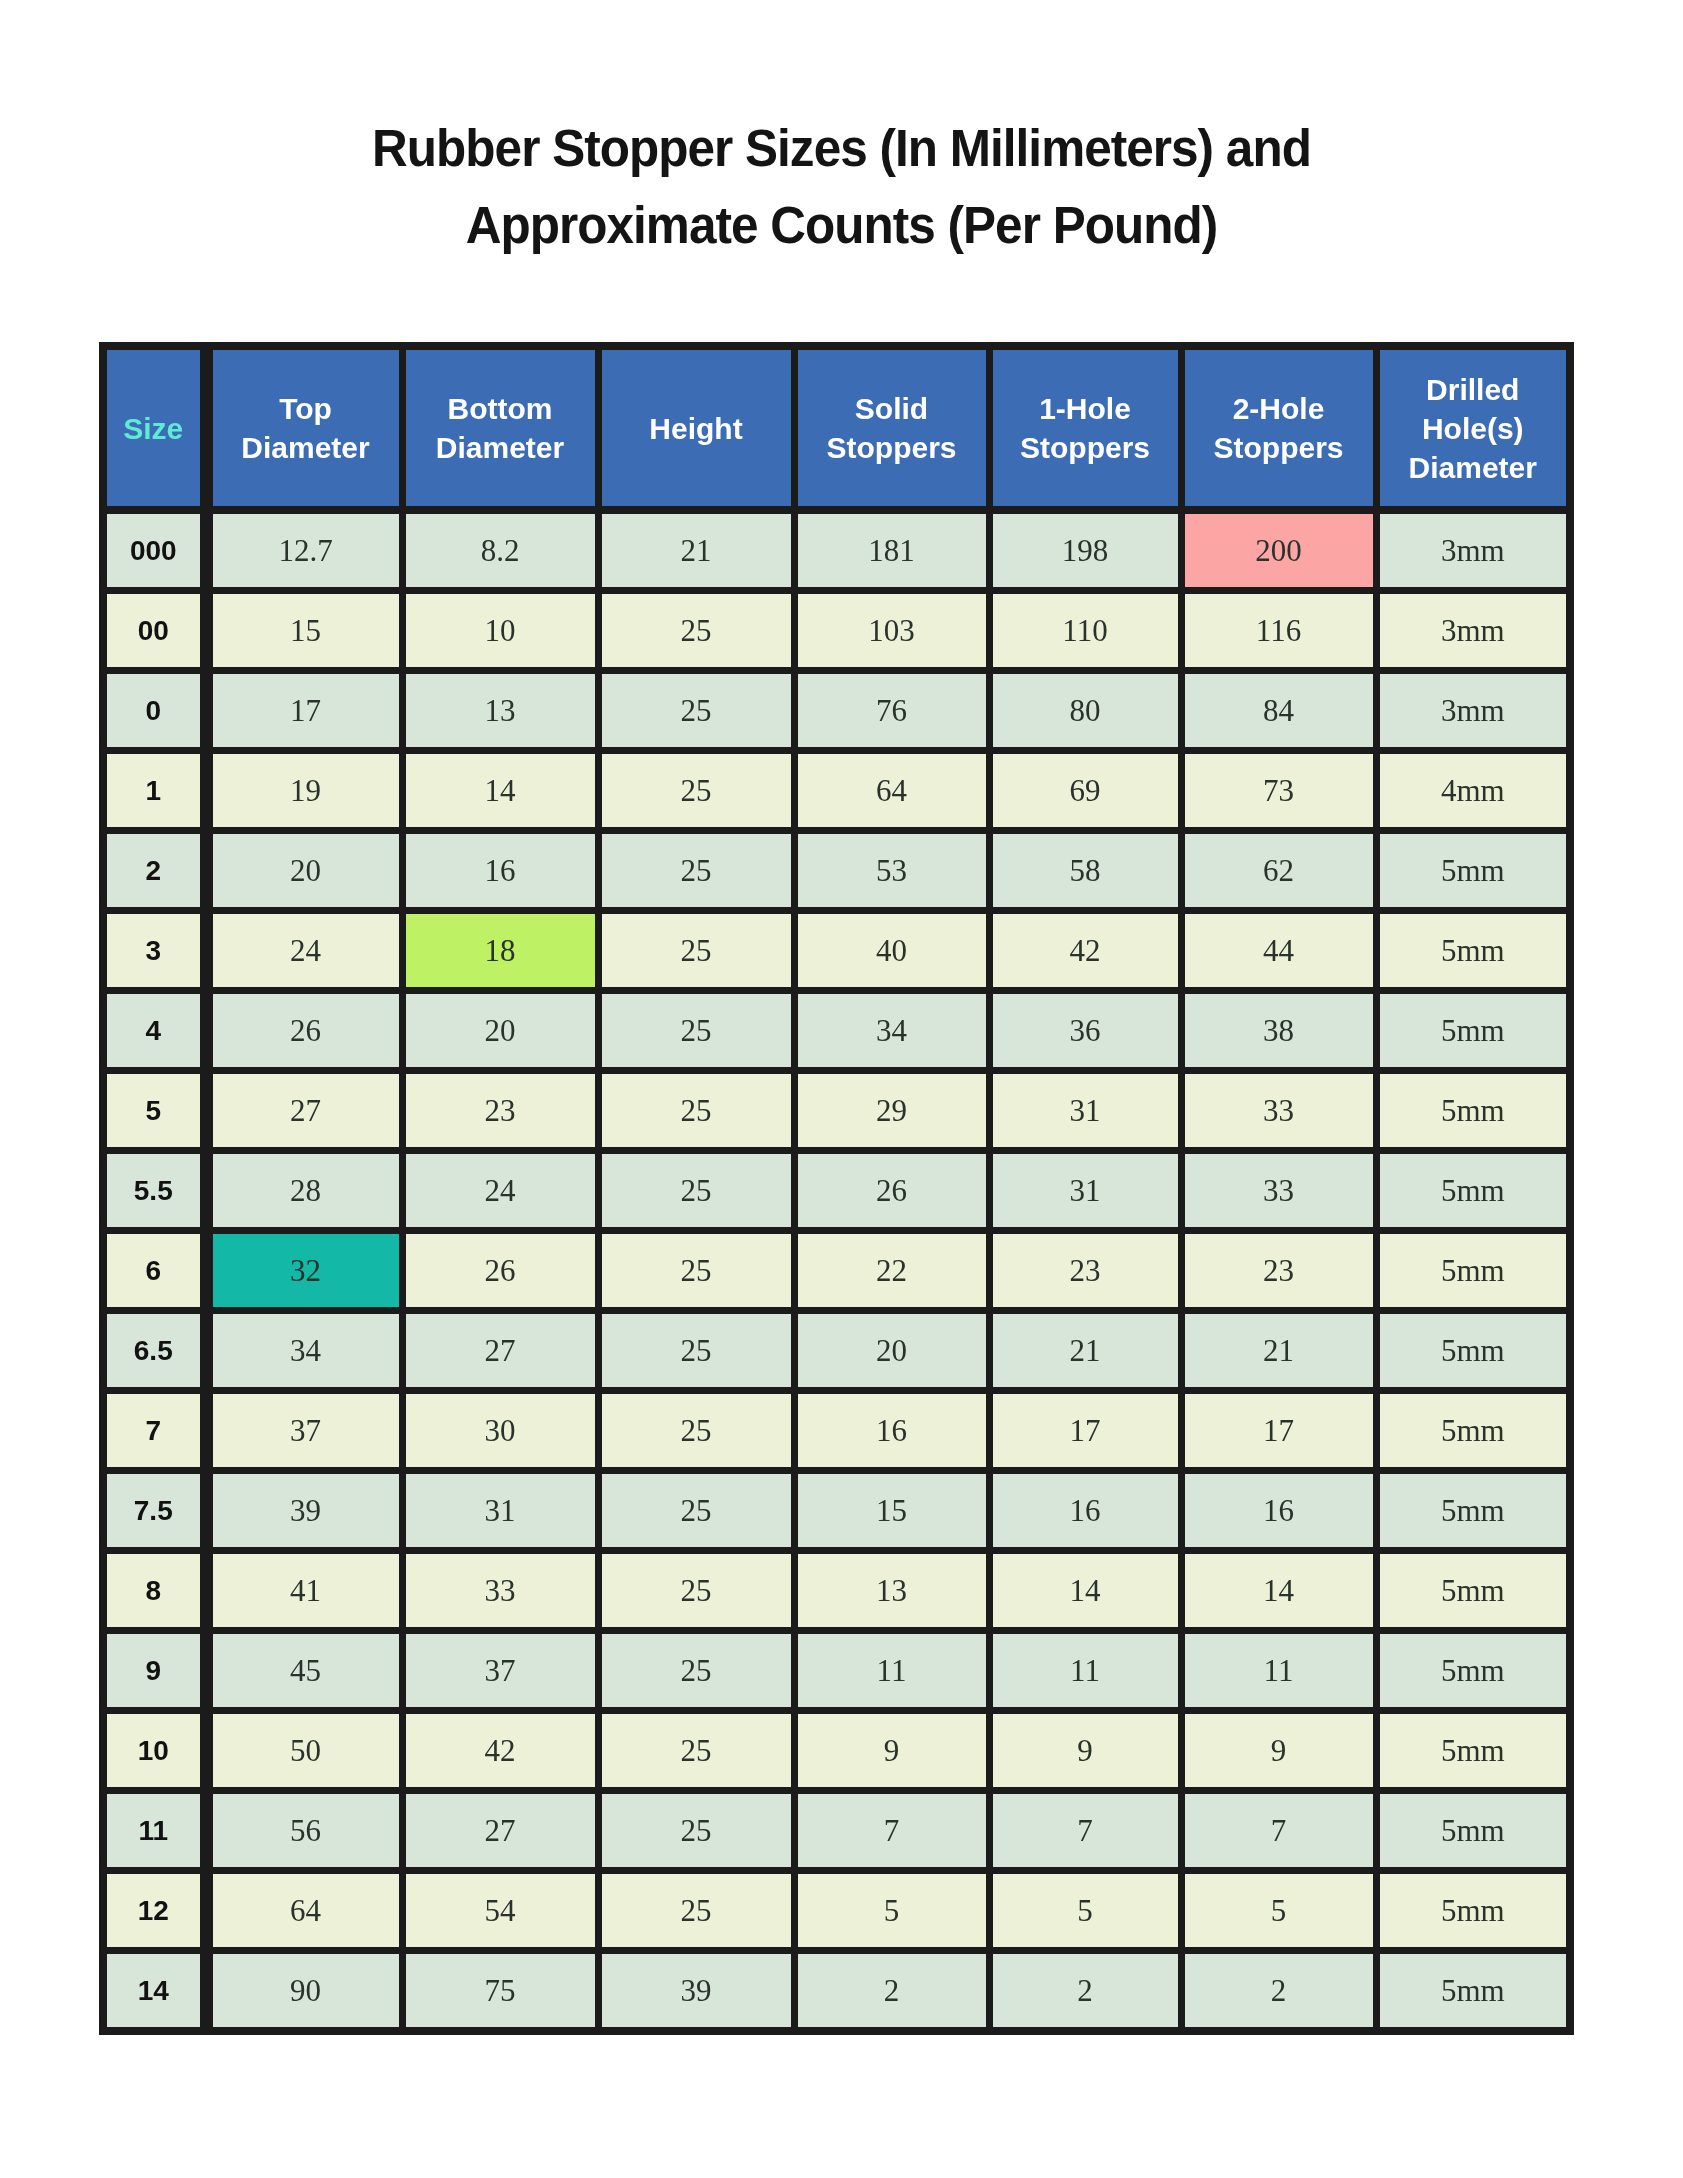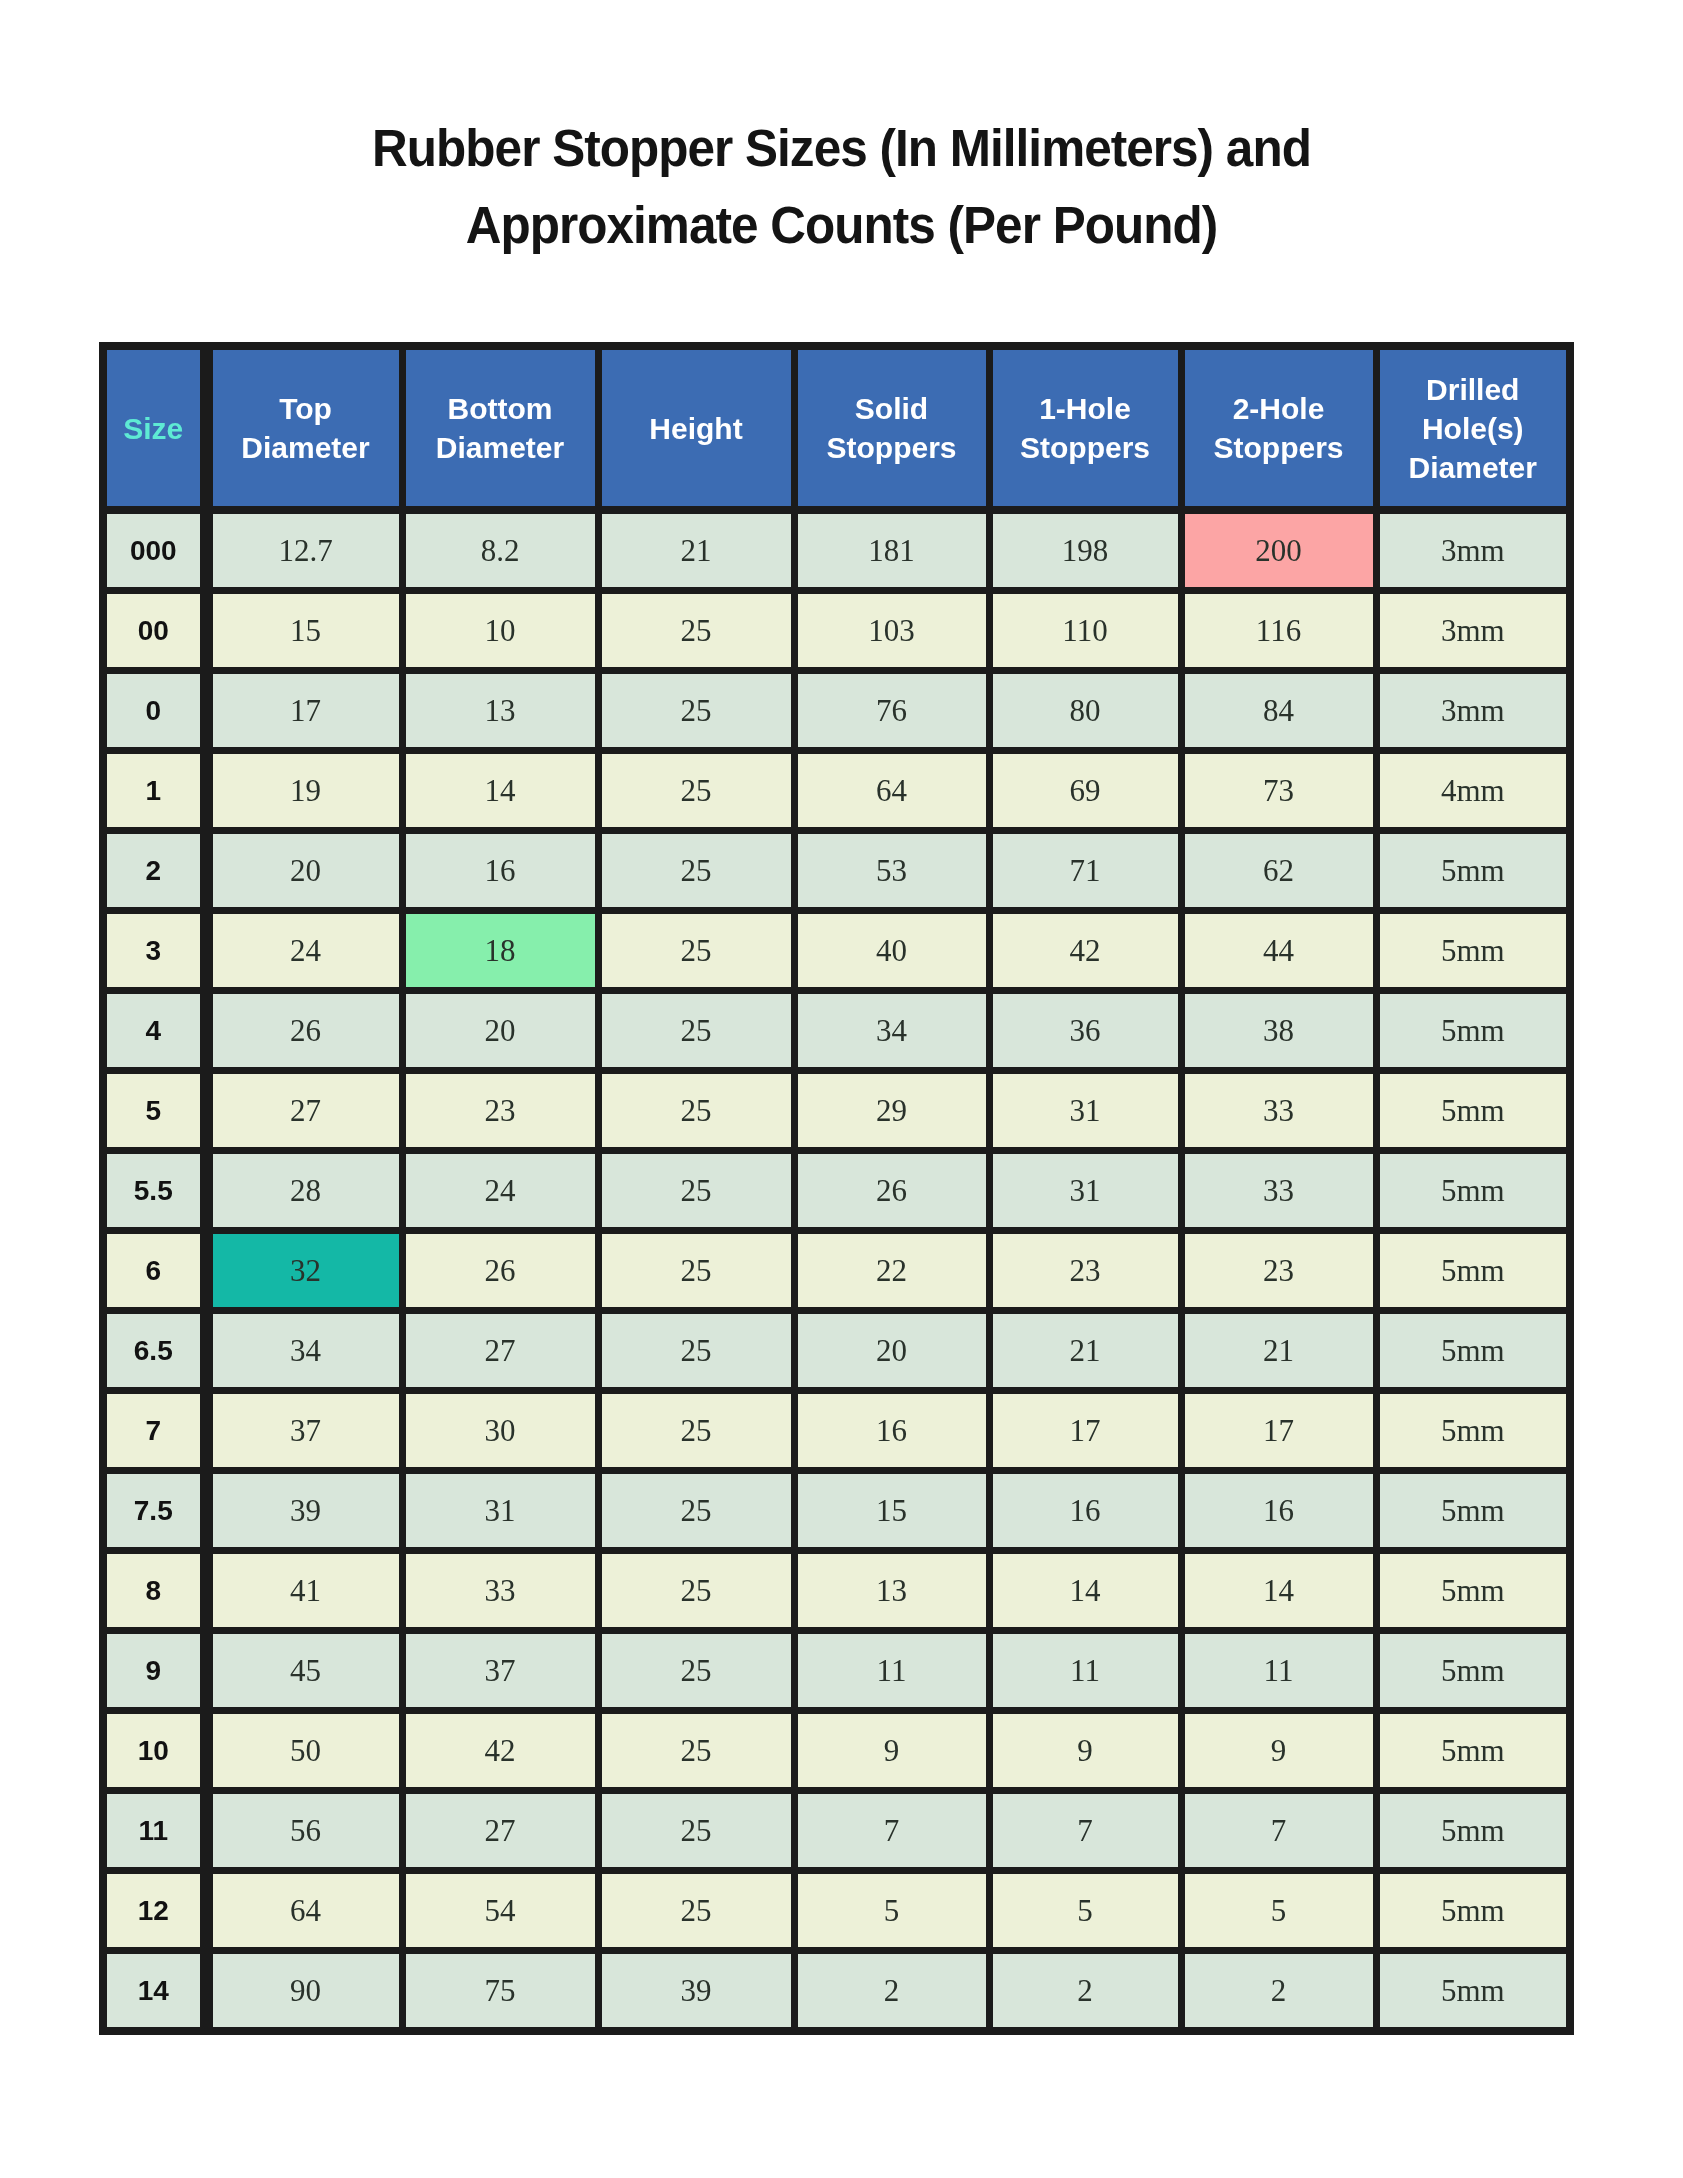--- a/index.html
+++ b/index.html
@@ -143,28 +143,28 @@
         <td class="data-cell" style="background: rgb(237, 241, 216);">69</td>
         <td class="data-cell" style="background: rgb(237, 241, 216);">73</td>
         <td class="data-cell" style="background: rgb(237, 241, 216);">4mm</td>
       </tr>
       <tr>
         <td class="size-cell" style="background: rgb(216, 230, 218);">2</td>
         <td class="data-cell" style="background: rgb(216, 230, 218);">20</td>
         <td class="data-cell" style="background: rgb(216, 230, 218);">16</td>
         <td class="data-cell" style="background: rgb(216, 230, 218);">25</td>
         <td class="data-cell" style="background: rgb(216, 230, 218);">53</td>
-        <td class="data-cell" style="background: rgb(216, 230, 218);">71</td>
+        <td class="data-cell" style="background: rgb(216, 230, 218);">58</td>
         <td class="data-cell" style="background: rgb(216, 230, 218);">62</td>
         <td class="data-cell" style="background: rgb(216, 230, 218);">5mm</td>
       </tr>
       <tr>
         <td class="size-cell" style="background: rgb(237, 241, 216);">3</td>
         <td class="data-cell" style="background: rgb(237, 241, 216);">24</td>
-        <td class="data-cell" style="background: #86efac;">18</td>
+        <td class="data-cell" style="background: #bef264;">18</td>
         <td class="data-cell" style="background: rgb(237, 241, 216);">25</td>
         <td class="data-cell" style="background: rgb(237, 241, 216);">40</td>
         <td class="data-cell" style="background: rgb(237, 241, 216);">42</td>
         <td class="data-cell" style="background: rgb(237, 241, 216);">44</td>
         <td class="data-cell" style="background: rgb(237, 241, 216);">5mm</td>
       </tr>
       <tr>
         <td class="size-cell" style="background: rgb(216, 230, 218);">4</td>
         <td class="data-cell" style="background: rgb(216, 230, 218);">26</td>
         <td class="data-cell" style="background: rgb(216, 230, 218);">20</td>

